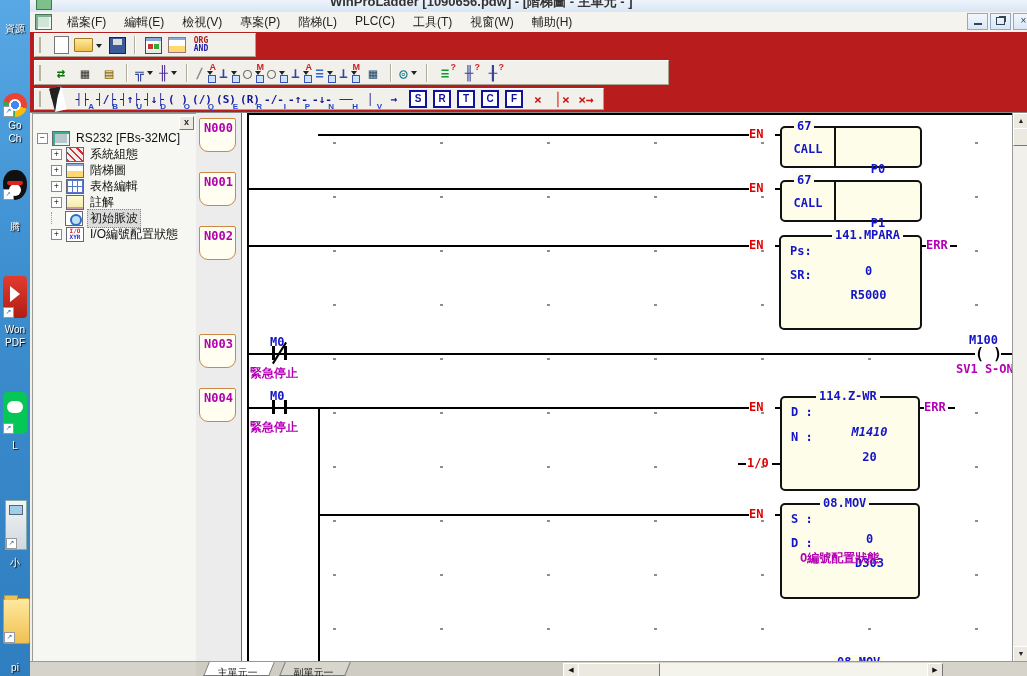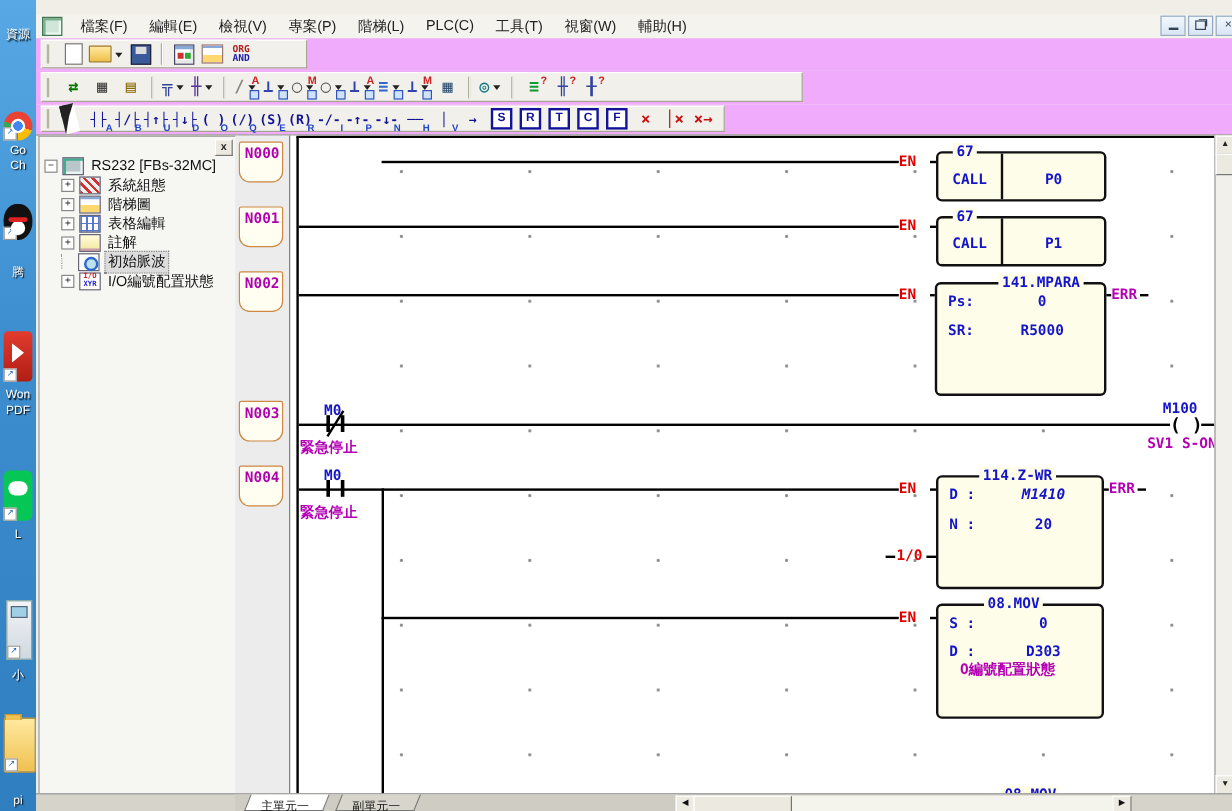--- a/index.html
+++ b/index.html
@@ -39,21 +39,21 @@
            border-bottom:1px solid #d9d6cc;display:flex;align-items:center;}
   #menuicon{width:15px;height:14px;margin:0 6px 0 5px;background:#cfe6d8;border:1px solid #447755;
             box-shadow:inset 2px 2px 0 #7fb08f, inset -2px -2px 0 #eef8f0;}
   .menu-item{font-size:12px;color:#222;padding:2px 9px;white-space:nowrap;}
   #winbtns{position:absolute;right:-7px;top:1px;display:flex;gap:2px;}
   .wbtn{width:19px;height:15px;background:linear-gradient(#f2f7fd,#d9e6f5);border:1px solid #93a9c2;
         font-size:10px;line-height:13px;text-align:center;color:#345;}
   .wb-min::after{content:"";display:inline-block;width:8px;height:2px;background:#345;margin-top:9px;}
   .wb-restore::after{content:"";display:inline-block;width:7px;height:6px;border:1px solid #345;margin-top:3px;box-shadow:2px -2px 0 -1px #345;}
   
-  .toolbar{position:absolute;left:0;width:100%;background:#f0abfc;}
+  .toolbar{position:absolute;left:0;width:100%;background:#b91c1c;}
   #tb1{top:32px;height:27px;} #tb2{top:59px;height:28px;} #tb3{top:87px;height:25px;}
   .island{position:absolute;left:4px;top:1px;bottom:2px;background:#f1f0ea;
           border:1px solid;border-color:#ffffff #a8a494 #a8a494 #ffffff;
           display:flex;align-items:center;padding:0 6px 0 2px;}
   .grip{width:3px;height:16px;border-left:2px double #b8b4a4;margin:0 5px 0 2px;}
   .tsep{width:1px;height:18px;background:#b0ac9c;border-right:1px solid #fff;margin:0 5px;}
   .tbtn{height:22px;min-width:22px;display:flex;align-items:center;justify-content:center;
         position:relative;margin:0 1px;}
   .caret{width:0;height:0;border:3px solid transparent;border-top:4px solid #222;margin:4px 2px 0 3px;}
   .g2{font-family:"DejaVu Sans Mono",monospace;font-size:14px;font-weight:bold;}
@@ -120,21 +120,21 @@
   .vline{position:absolute;width:2px;background:#000;}
   .lad{font-family:"DejaVu Sans Mono",monospace;font-weight:bold;position:absolute;white-space:nowrap;}
   .blue{color:#1414c8;} .mag{color:#b400b4;} .red{color:#e00000;} .teal{color:#2fae9b;}
   .t12{font-size:12px;}
   .cbar{position:absolute;width:3px;height:14px;background:#000;}
   .selbox{position:absolute;left:4px;top:3px;width:72px;height:49px;background:#8fb2cf;}
   .selbox .cbar{background:#2fae9b;}
   .fblock{position:absolute;background:#fdfdea;border:2px solid #111;border-radius:5px;box-sizing:border-box;}
   .btitle{position:absolute;top:-9px;background:#fff;padding:0 3px;font:bold 12px/14px "DejaVu Sans Mono",monospace;color:#1414c8;background:#fdfdea;}
   .brow-l{position:absolute;left:9px;font:bold 12px/14px "DejaVu Sans Mono",monospace;color:#1414c8;}
-  .brow-v{position:absolute;left:50px;width:75px;text-align:center;font:bold 12px/14px "DejaVu Sans Mono",monospace;color:#1414c8;}
+  .brow-v{position:absolute;left:50px;width:75px;text-align:center;font:bold 12px/14px "DejaVu Sans Mono",monospace;color:#1414c8;margin-top:20px;}
   .bdiv{position:absolute;left:52px;top:0;bottom:0;width:2px;background:#111;}
   .pin{position:absolute;font:bold 12px/13px "DejaVu Sans Mono",monospace;}
   
   #vscroll{position:absolute;left:982px;top:0;width:15px;height:549px;background:#f1f0ea;border-left:1px solid #999;}
   .sbtn{position:absolute;left:0;width:14px;height:14px;background:#ece9e0;border:1px solid;
         border-color:#fff #777 #777 #fff;font-size:7px;line-height:13px;text-align:center;color:#222;}
   .sthumb{position:absolute;background:#ece9e0;border:1px solid;border-color:#fff #777 #777 #fff;}
   
   #bottomstrip{position:absolute;left:0;top:661px;width:1027px;height:15px;background:#d6d3ca;border-top:1px solid #999;}
   #tabarea{position:absolute;left:196px;top:0;width:370px;height:15px;background:#cfccc3;}
@@ -177,20 +177,24 @@
       </div>
       <div class="dlabel" style="top: 556px;">小</div>
       <div class="dicon ic-folder">
         <span class="shortcut">↗</span>
       </div>
       <div class="dlabel" style="top: 662px;">pi</div>
     </div>
 
   <div id="win">
 
+    <div id="titlebar">
+      <span id="titleicon"></span>
+      <span id="titletext">WinProLadder [1090656.pdw] - [階梯圖 - 主單元 - ]</span>
+    </div>
 
     <div id="menubar">
       <span id="menuicon"></span>
       <span style="display:flex;">
           <span class="menu-item">檔案(F)</span>
           <span class="menu-item">編輯(E)</span>
           <span class="menu-item">檢視(V)</span>
           <span class="menu-item">專案(P)</span>
           <span class="menu-item">階梯(L)</span>
           <span class="menu-item">PLC(C)</span>

